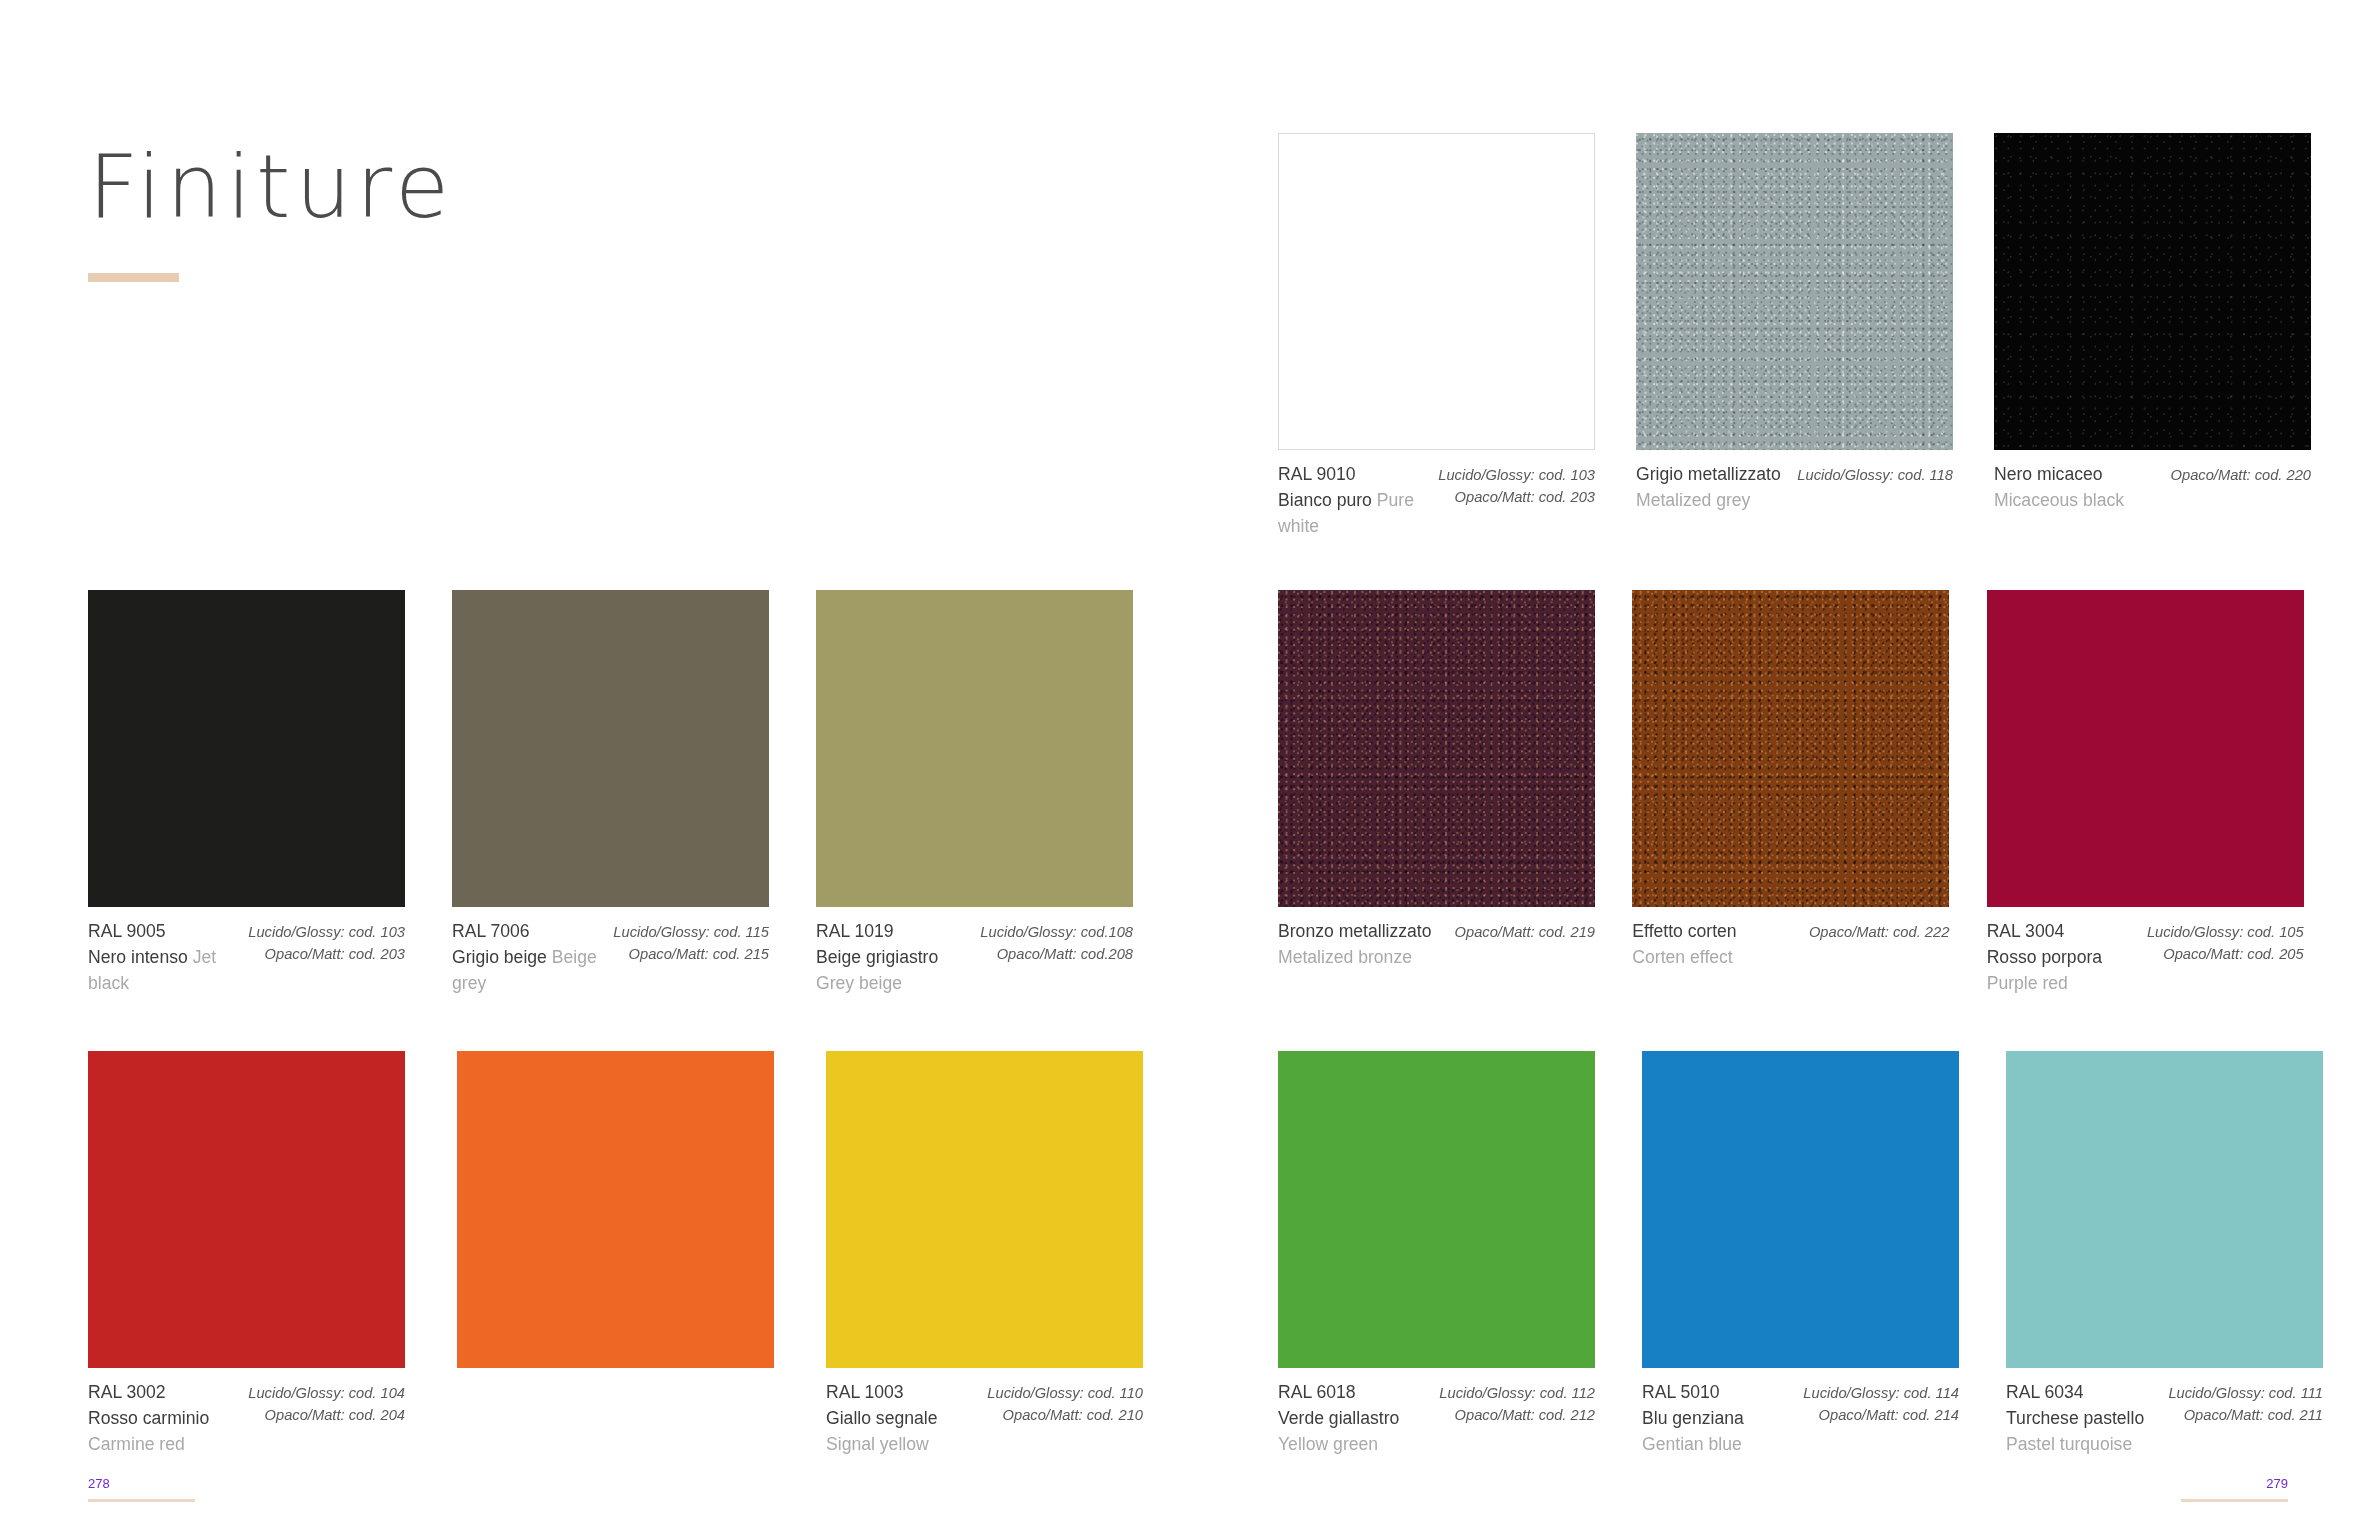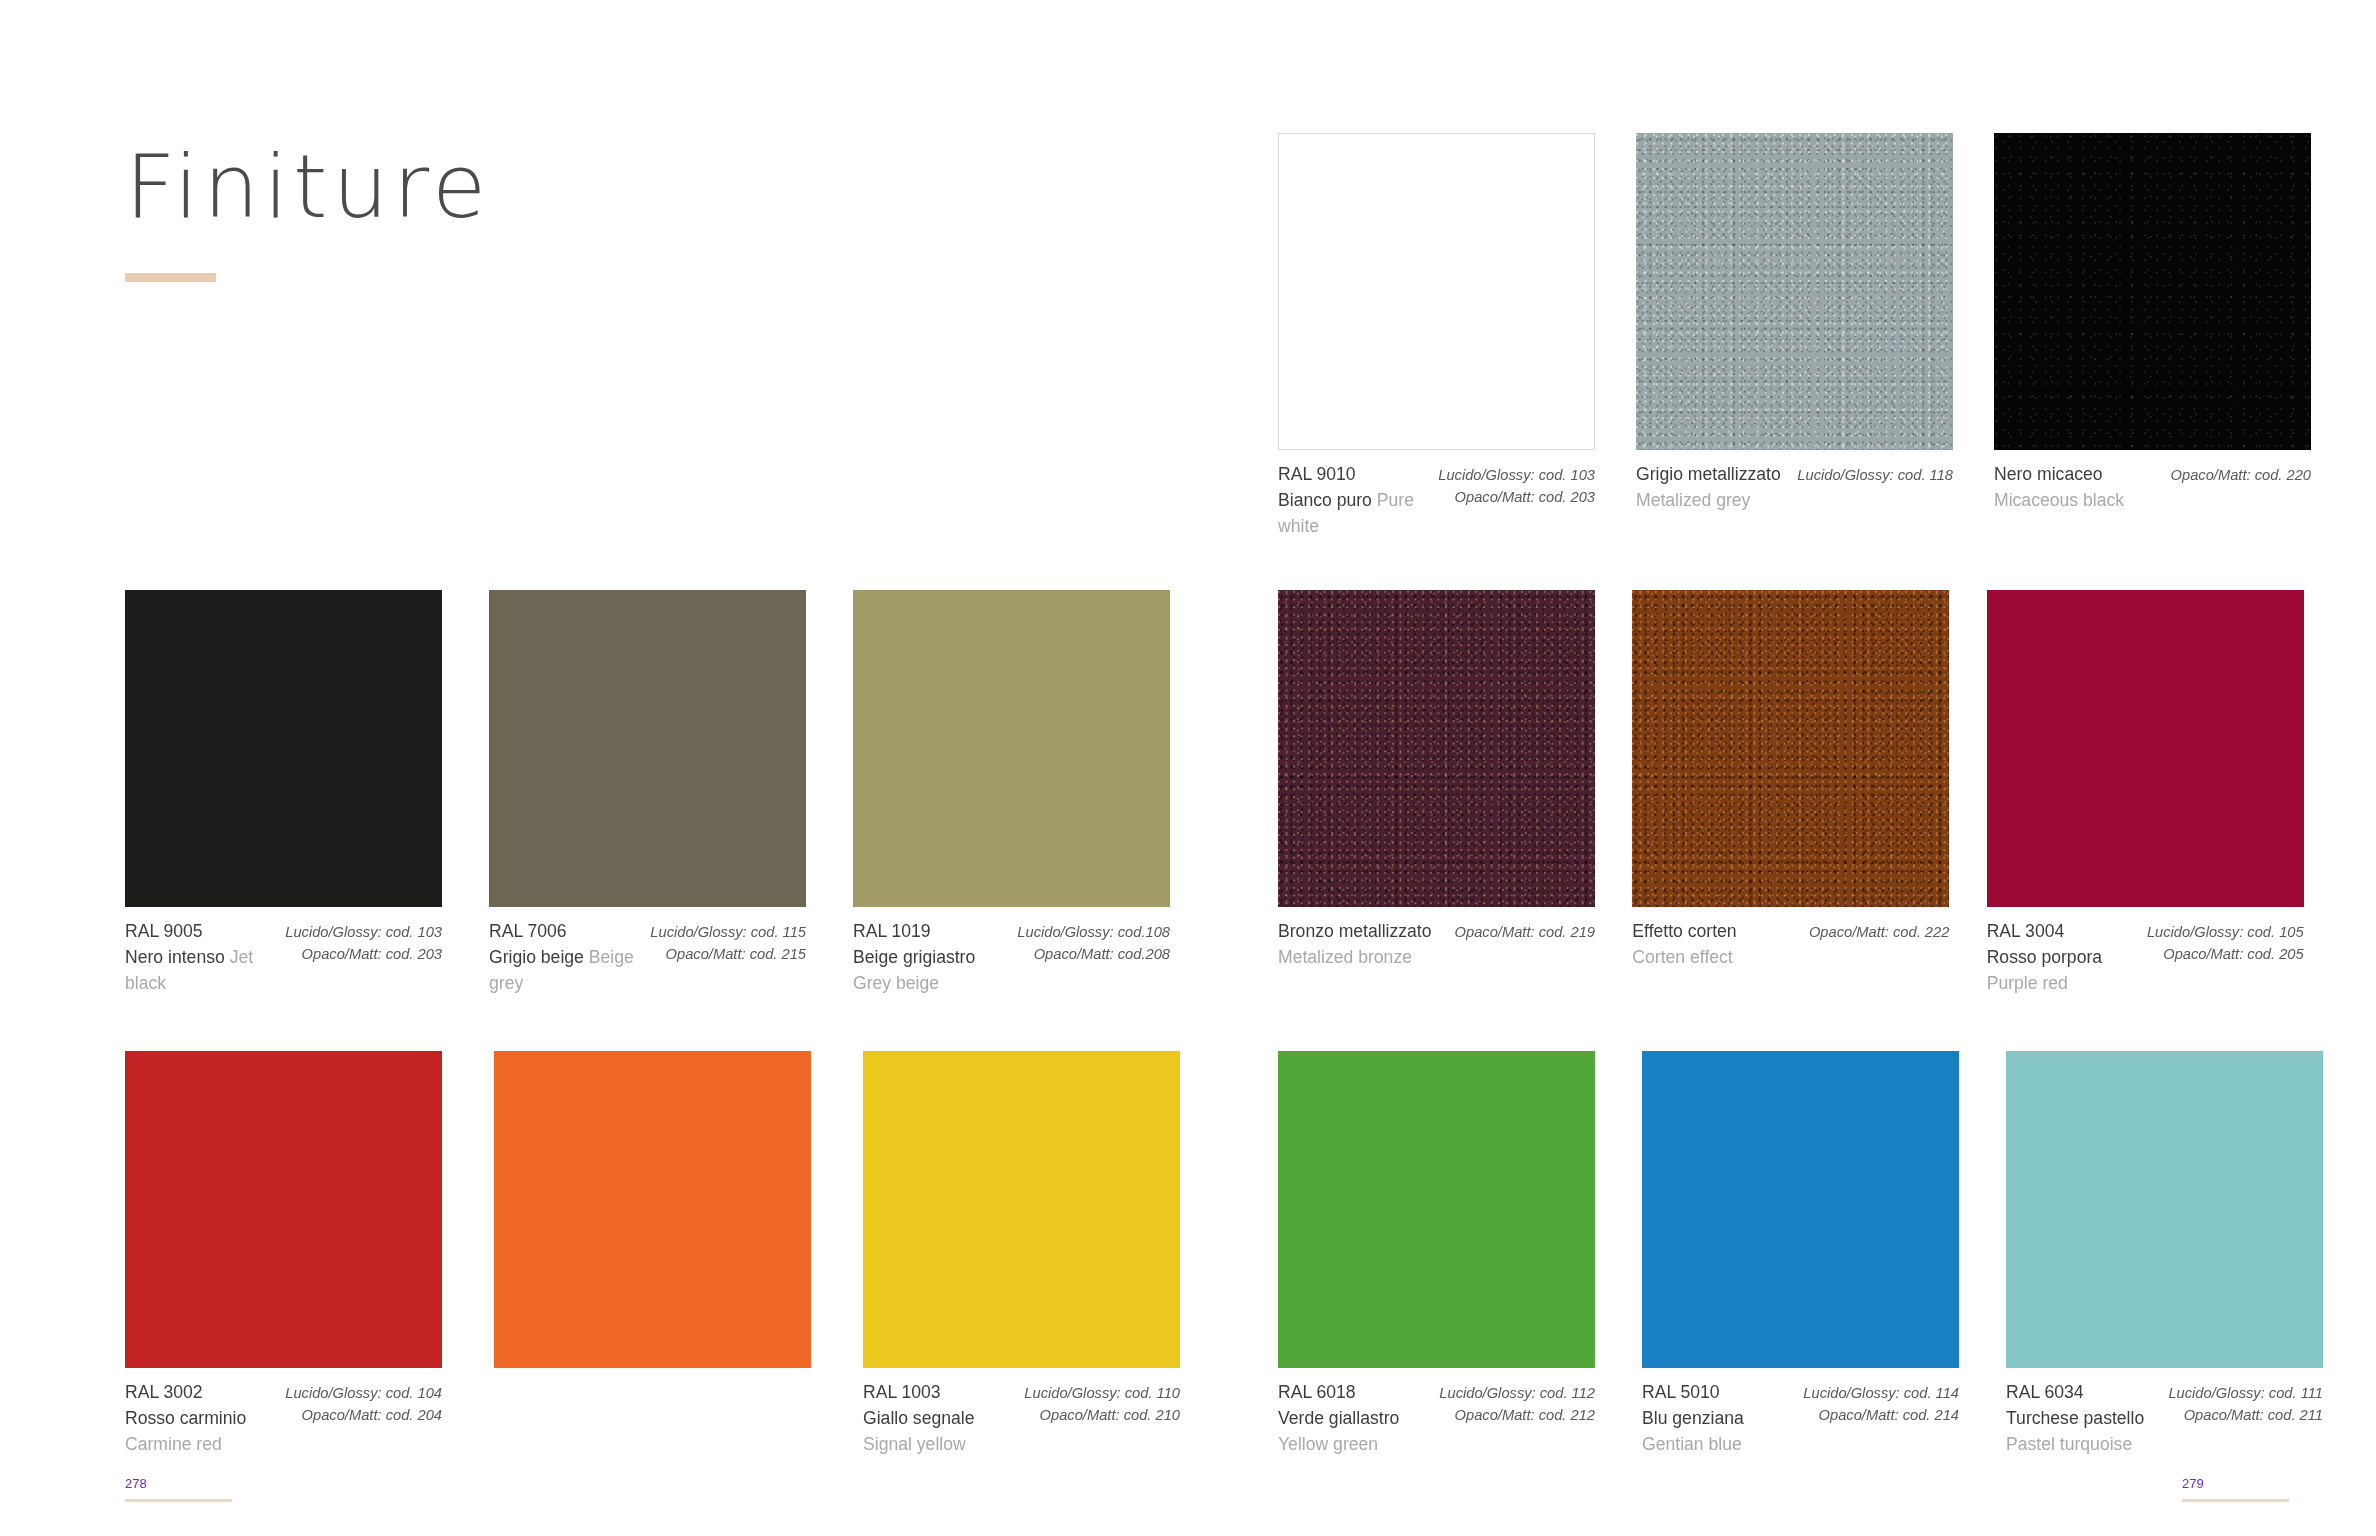--- a/index.html
+++ b/index.html
@@ -6,21 +6,21 @@
   html,body { background:#fff; }
   body {
     width:2377px; height:1536px;
     font-family:"Liberation Sans", sans-serif;
     color:#3a3a3a;
     position:relative;
     overflow:hidden;
   }
 
   
-  .spread { position:absolute; inset:0; display:flex;padding-left:37px; }
+  .spread { position:absolute; inset:0; display:flex; }
   .page { position:relative; width:1188px; height:100%; }
   .page.right { width:1188px; }
 
   
   .title-block { position:absolute; left:88px; top:143px; }
   .title {
     font-size:88px; font-weight:300; letter-spacing:4.8px;
     color:#4b4b4b; line-height:1;
     font-family:"DejaVu Sans", sans-serif;
   }
@@ -112,21 +112,21 @@
     text-align:right; font-style:italic;
     font-size:14.7px; line-height:1.5; color:#595959;
     white-space:nowrap; padding-top:1.9px;
   }
 
   
   .folio { position:absolute; bottom:34px; }
   .folio .num { font-size:13px; color:#6d28d9; font-weight:300; }
   .folio .rule { height:2.9px; background:#efd6c3; margin-top:8.6px; width:107px; }
   .folio.left  { left:88px; text-align:left; }
-  .folio.right { right:88px; }
+  .folio.right { right:88px; text-align:right; }
   .folio.right .rule { margin-left:auto; }
 </style>
 </head>
 <body>
 
 <div class="spread">
 
   <div class="page left">
 
     <div class="title-block">

